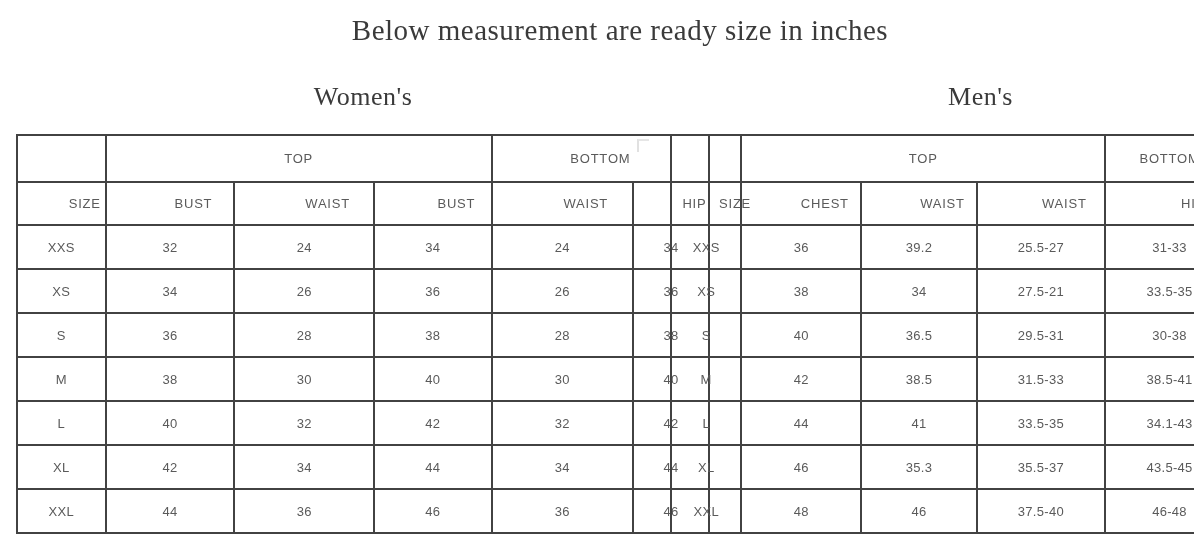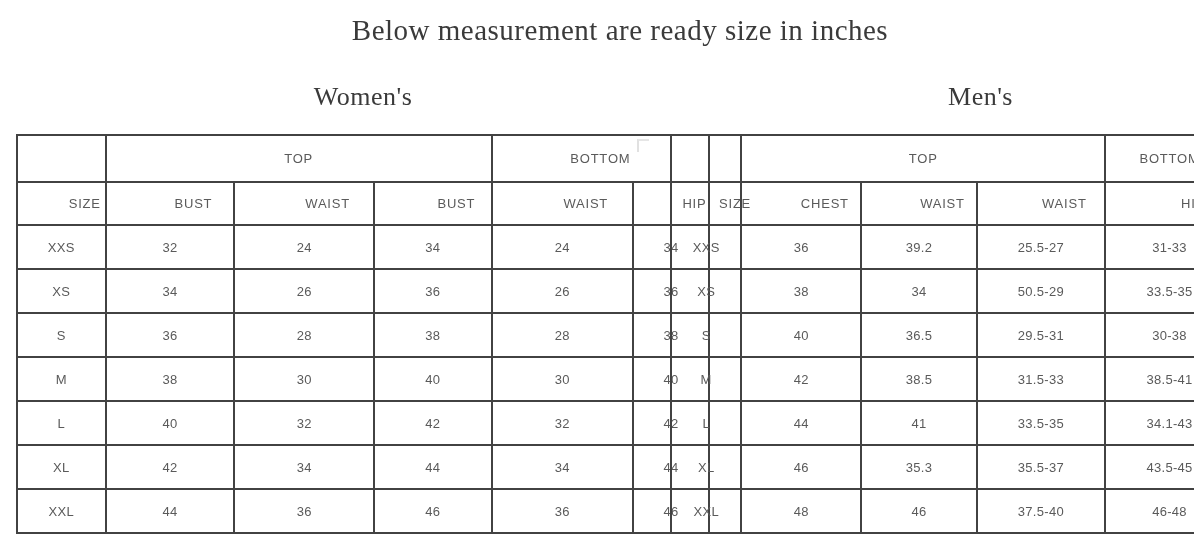--- a/index.html
+++ b/index.html
@@ -194,21 +194,21 @@
           <td>XXS</td>
           <td>36</td>
           <td>39.2</td>
           <td>25.5-27</td>
           <td>31-33</td>
         </tr>
         <tr>
           <td>XS</td>
           <td>38</td>
           <td>34</td>
-          <td>50.5-29</td>
+          <td>27.5-21</td>
           <td>33.5-35</td>
         </tr>
         <tr>
           <td>S</td>
           <td>40</td>
           <td>36.5</td>
           <td>29.5-31</td>
           <td>30-38</td>
         </tr>
         <tr>

